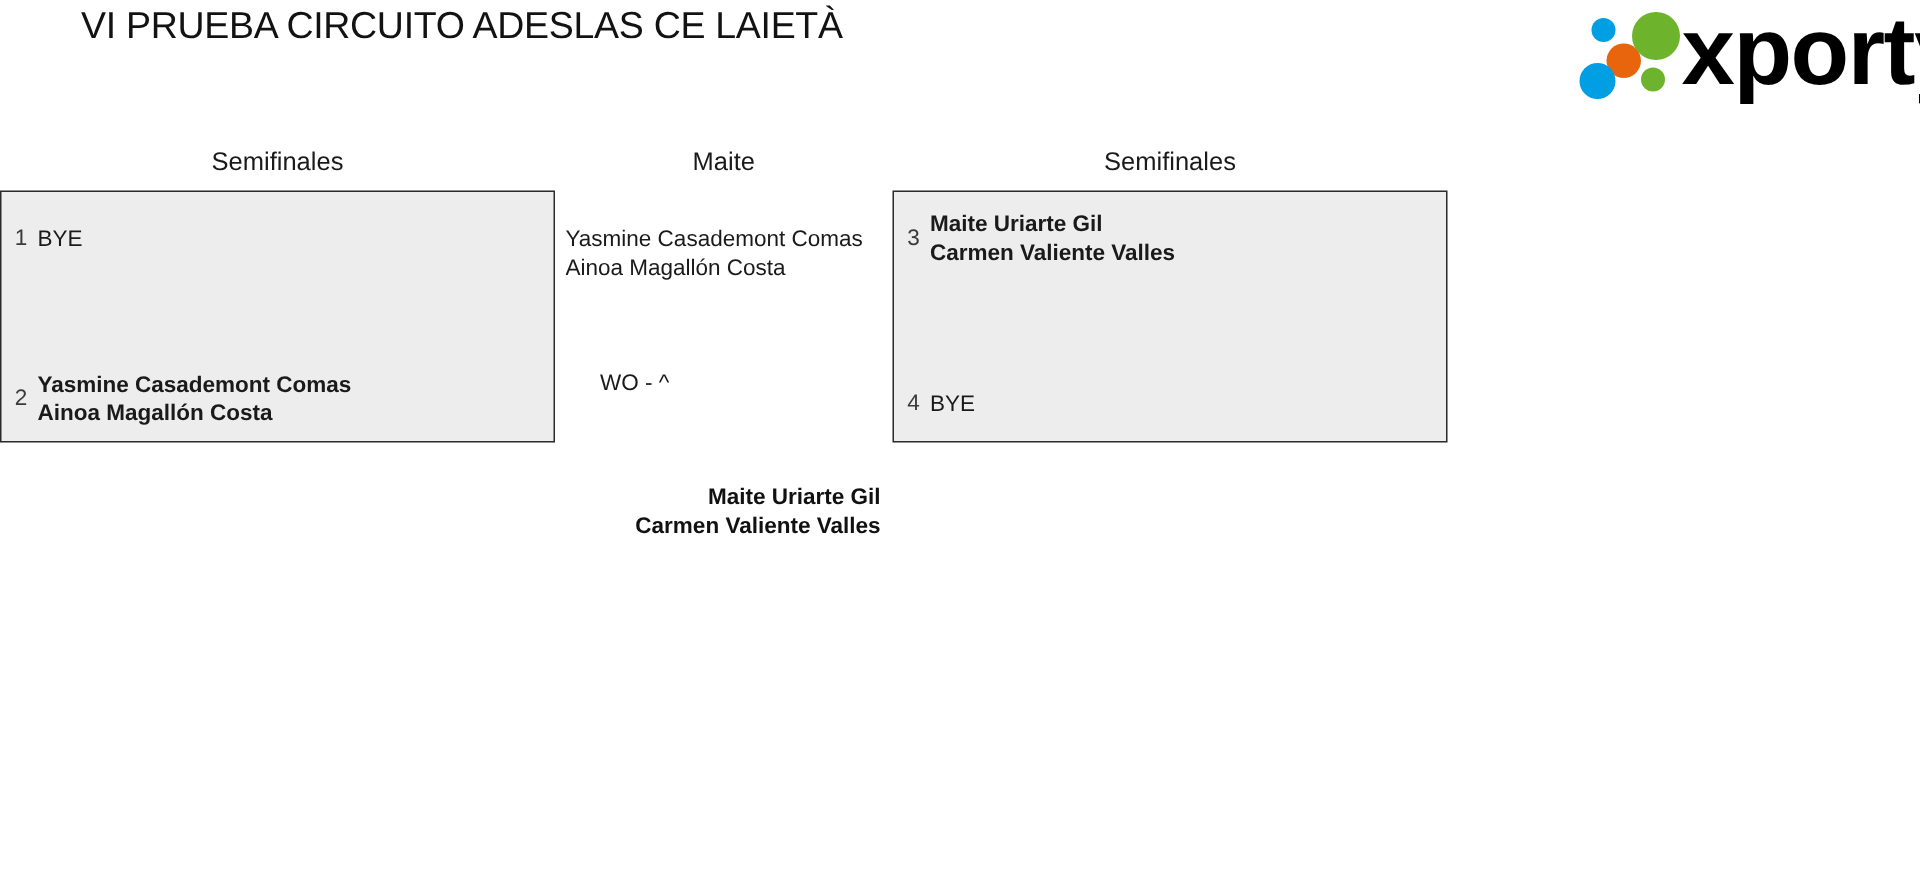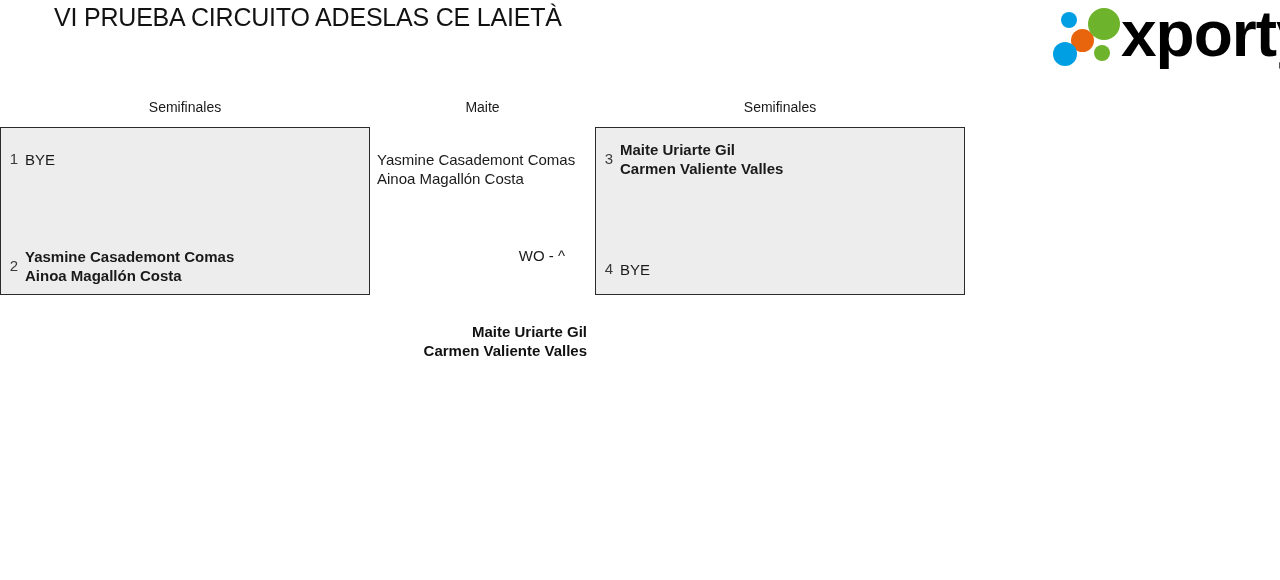--- a/index.html
+++ b/index.html
@@ -62,21 +62,21 @@
     font-size: 64px;
     line-height: 62px;
     font-weight: 700;
     color: #000000;
     letter-spacing: -1px;
   }
 
   
   .round-label {
     position: absolute;
-    font-size: 14px;
+    font-size: 17px;
     line-height: 21px;
     color: #1a1a1a;
     font-weight: 400;
     text-align: center;
     white-space: nowrap;
   }
   #round-left   { left: 0px;   top: 97px; width: 370px; }
   #round-final  { left: 400px; top: 97px; width: 165px; }
   #round-right  { left: 595px; top: 97px; width: 370px; }
 
@@ -129,21 +129,21 @@
     font-weight: 400;
     overflow: hidden;
     white-space: nowrap;
   }
   #final-entrant .nm { display: block; white-space: nowrap; }
 
   #final-score {
     position: absolute;
     left: 400px; top: 246px;
     width: 165px;
-    text-align: right;
+    text-align: left;
     font-size: 15px;
     line-height: 19px;
     color: #1a1a1a;
     font-weight: 400;
     white-space: nowrap;
   }
 
   #champion {
     position: absolute;
     left: 330px; top: 322px;

